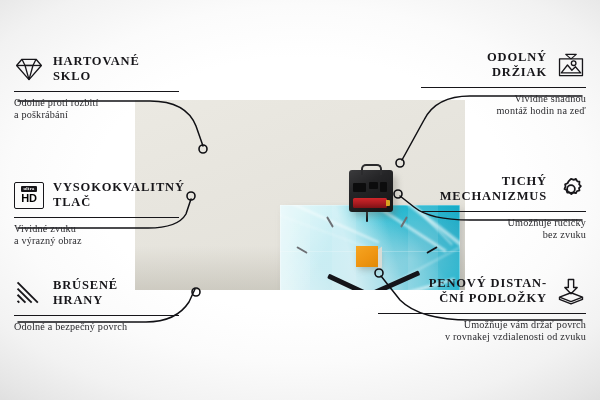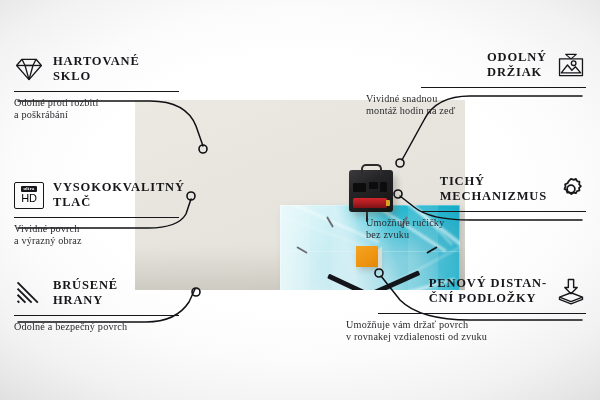--- a/index.html
+++ b/index.html
@@ -13,21 +13,21 @@
     background:
       radial-gradient(ellipse 78% 72% at 50% 46%, #ffffff 0%, #ffffff 44%, #fbfbfb 62%, #f2f2f2 80%, #e6e6e6 93%, #dedede 100%);
   }
 
   
   .connectors{position:absolute;left:0;top:0;width:600px;height:400px;}
 
   
   .feature{position:absolute;width:220px;}
   .feature.left{left:14px;text-align:left;}
-  .feature.right{right:14px;}
+  .feature.right{right:14px;text-align:right;}
 
   .f-head{
     display:flex;align-items:center;gap:9px;
     min-height:34px;
   }
   .feature.right .f-head{flex-direction:row-reverse;}
 
   .f-title{
     font-family:"Liberation Serif", serif;
     font-weight:700;
@@ -53,21 +53,21 @@
   }
 
   
   .hd-badge{
     width:30px;height:27px;border:1.5px solid #17161a;border-radius:2px;
     display:flex;flex-direction:column;align-items:center;justify-content:center;
     line-height:1;box-sizing:border-box;
   }
   .hd-badge .u{font-size:4.6px;font-weight:700;letter-spacing:.3px;
     background:#17161a;color:#fff;padding:0.6px 2px;border-radius:1px;margin-bottom:1px;}
-  .hd-badge .h{font-size:11px;font-weight:400;font-family:"Liberation Sans",sans-serif;letter-spacing:-.2px;}
+  .hd-badge .h{font-size:11px;font-weight:700;font-family:"Liberation Sans",sans-serif;letter-spacing:-.2px;}
 
   
   .photo{
     position:absolute;left:135px;top:100px;width:330px;height:190px;
     background:linear-gradient(160deg,#ebe9e2 0%,#e7e5de 40%,#e2e0d8 100%);
     overflow:hidden;
   }
   .photo .floorshadow{
     position:absolute;left:0;bottom:0;width:100%;height:44px;
     background:linear-gradient(180deg,rgba(190,187,176,0) 0%,rgba(186,183,172,.55) 100%);
@@ -227,21 +227,21 @@
       <div class="hd-badge">
         <span class="u">ultra</span>
         <span class="h">HD</span>
       </div>
       <div>
         <div class="f-title">VYSOKOKVALITNÝ</div>
         <div class="f-title">TLAČ</div>
       </div>
     </div>
     <div class="f-rule"></div>
-    <div class="f-sub">Vividné povrch</div>
+    <div class="f-sub">Vividné zvuku</div>
     <div class="f-sub">a výrazný obraz</div>
   </div>
 
   <div class="feature left" style="top:276px;">
     <div class="f-head">
       <svg class="f-icon" viewBox="0 0 34 30">
         <g stroke="currentColor" stroke-width="2.1" stroke-linecap="butt">
           <path d="M4 3 L27 26"></path>
             <path d="M4 10 L20 26"></path>
             <path d="M4 17 L13 26"></path>

